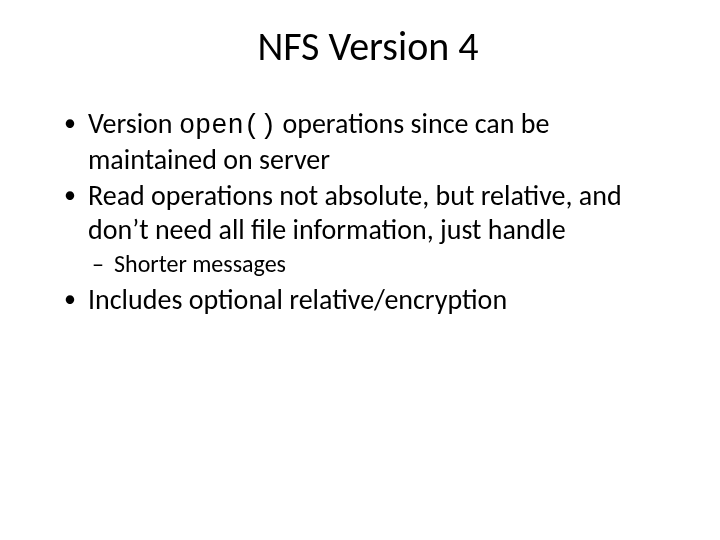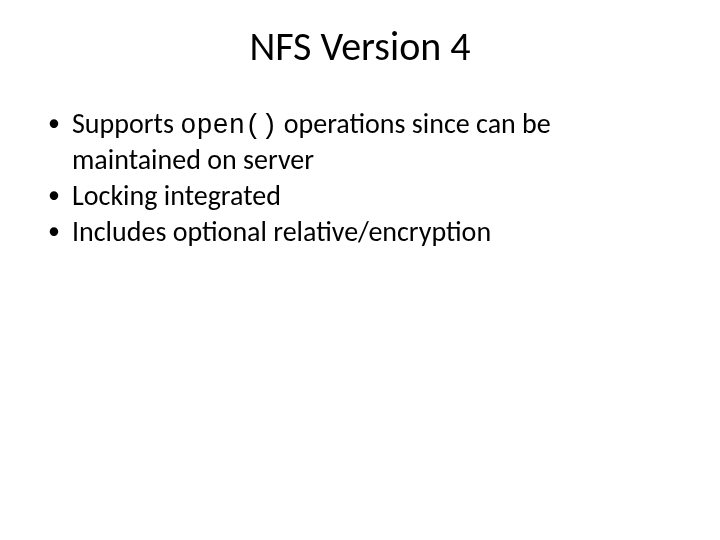--- a/index.html
+++ b/index.html
@@ -7,21 +7,21 @@
       width: 720px;
       height: 540px;
       background: #fff;
       font-family: Calibri, "Segoe UI", Arial, sans-serif;
       color: #000;
       overflow: hidden;
     }
     .slide {
       width: 720px;
       height: 540px;
-      padding: 22px 30px 30px 30px;
+      padding: 22px 30px 30px 46px;
       position: relative;
     }
     .title {
       text-align: center;
       font-size: 40px;
       font-weight: 400;
       margin-bottom: 36px;
       letter-spacing: 0px;
     }
     .body {
@@ -68,18 +68,23 @@
       margin-top: 12px;
     }
   </style>
 </head>
 <body>
 
 <div class="slide">
   <h1 class="title">NFS Version 4</h1>
   <div class="body">
     <ul class="level1">
-      <li><span>Supports </span><span class="code">open()</span><span> operations since can be maintained on server</span></li>
-      <li><span>Locking integrated</span></li>
+      <li><span>Version </span><span class="code">open()</span><span> operations since can be maintained on server</span></li>
+      <li>
+        <span>Read operations not absolute, but relative, and don’t need all file information, just handle</span>
+        <ul class="level2">
+          <li><span>Shorter messages</span></li>
+        </ul>
+      </li>
       <li><span>Includes optional relative/encryption</span></li>
     </ul>
   </div>
 </div>
 
 </body></html>

